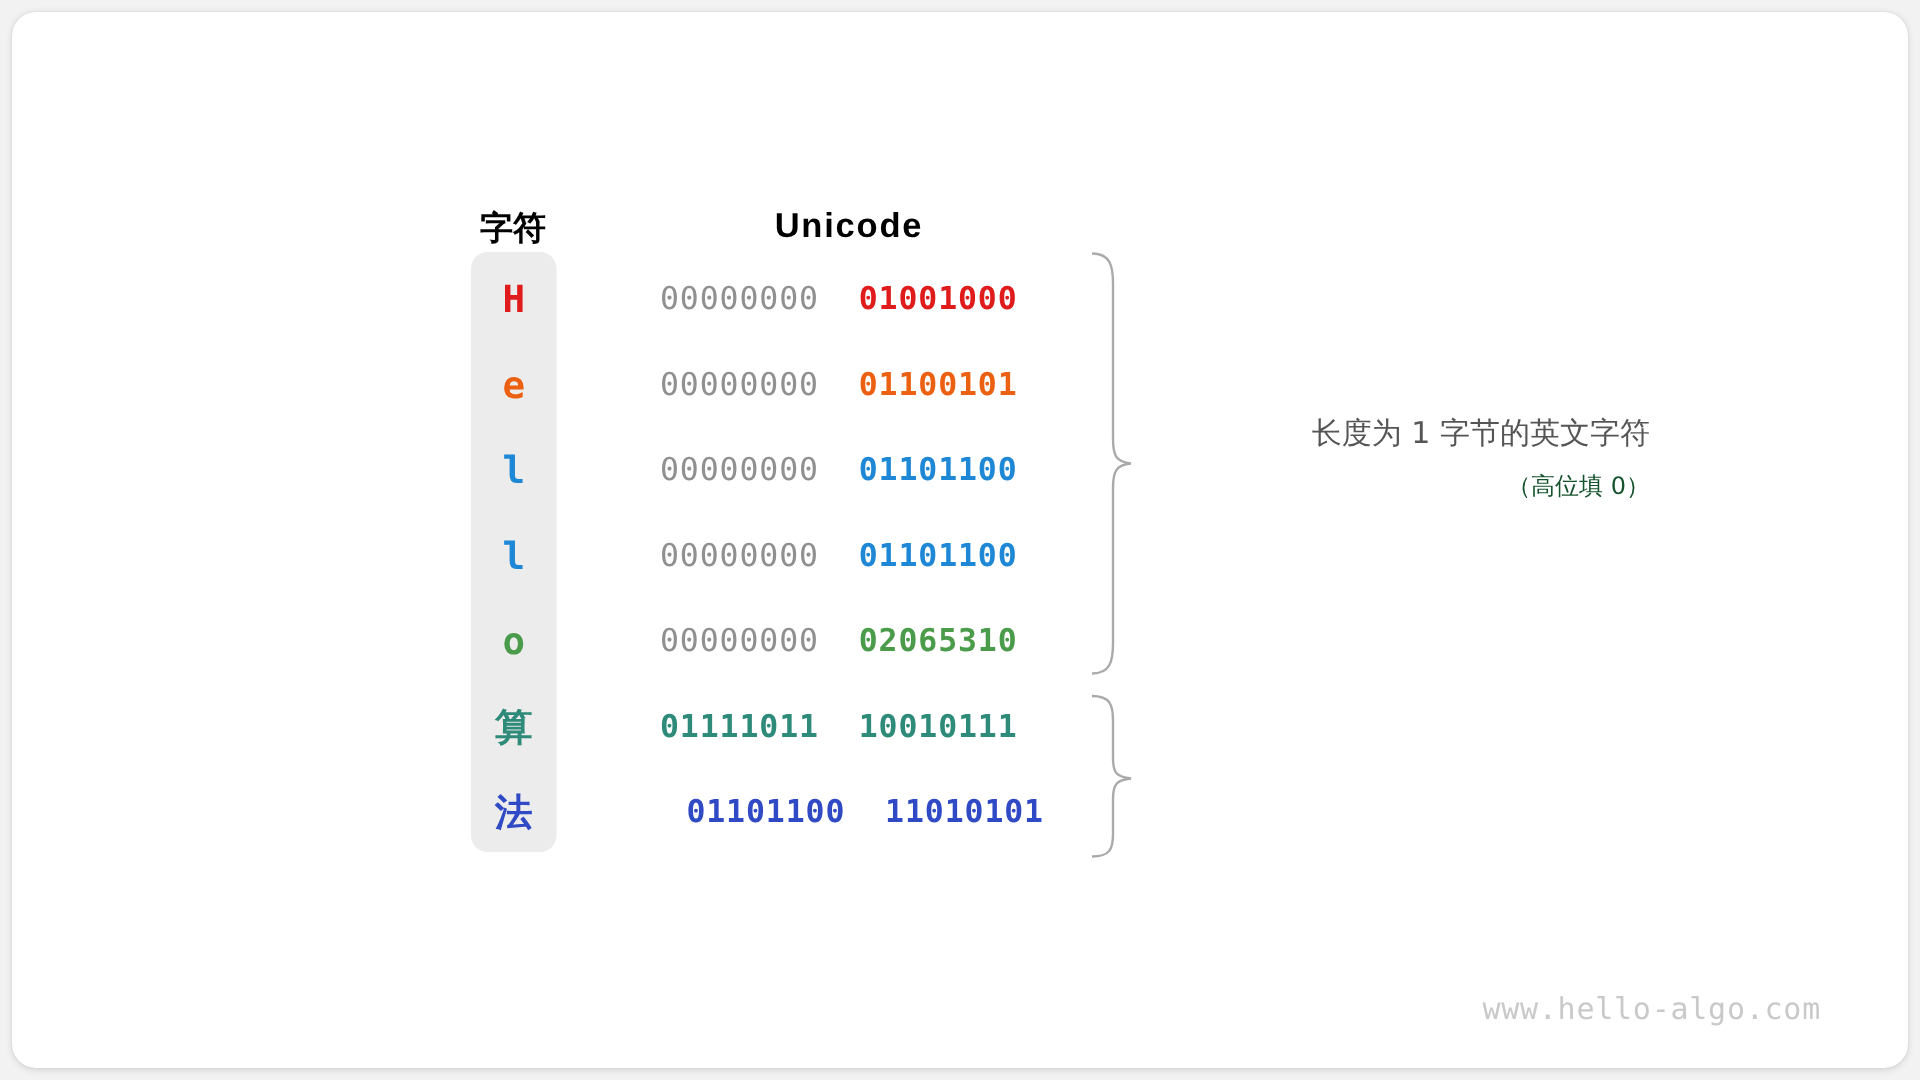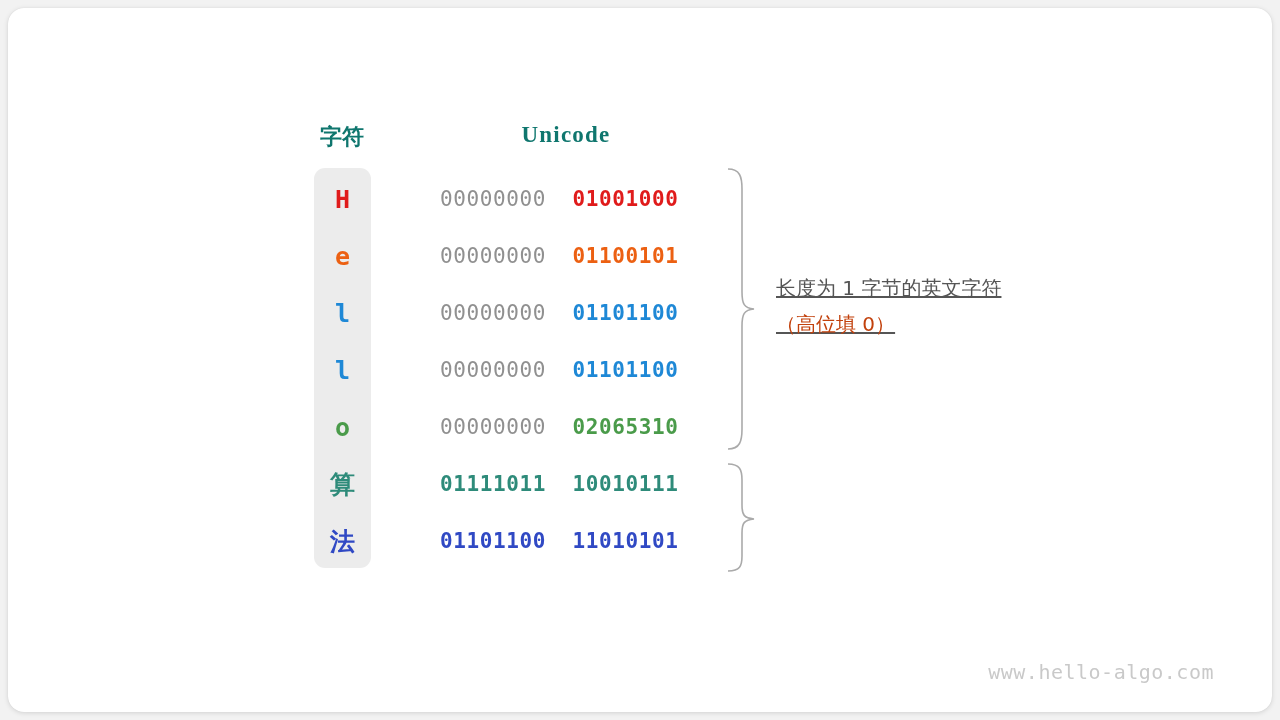--- a/index.html
+++ b/index.html
@@ -27,39 +27,40 @@
     height: 704px;
     background: #ffffff;
     border-radius: 16px;
     box-shadow: 0 1px 5px rgba(0,0,0,0.13), 0 0 1px rgba(0,0,0,0.10);
   }
 
   
   .col-header {
     position: absolute;
     font-weight: bold;
-    color: #0f766e;
+    color: #000000;
     white-space: nowrap;
+    margin-top: 15px;
   }
   #header-char {
     left: 306px;
     top: 114px;
     width: 56px;
     text-align: center;
     font-size: 22px;
     font-family: "Liberation Sans", "DejaVu Sans", sans-serif;
   }
   #header-unicode {
     left: 432px;
     top: 114px;
     width: 252px;
     text-align: center;
     font-size: 23px;
     letter-spacing: 1.2px;
-    font-family: Liberation Serif, serif;
+    font-family: Liberation Sans, sans-serif;
   }
 
   
   #char-column {
     position: absolute;
     left: 306px;
     top: 160px;
     width: 57px;
     height: 400px;
     background: #ececec;
@@ -104,35 +105,34 @@
     left: 706px;
     top: 150px;
     width: 60px;
     height: 425px;
   }
 
   
   .annotation {
     position: absolute;
     color: #555555;
-    text-align: left;
+    text-align: right;
     font-family: "DejaVu Sans", "Liberation Sans", sans-serif;
-    text-decoration: underline;
   }
   #annotation-1 {
     left: 768px;
     top: 262px;
     width: 324px;
     font-size: 20px;
     line-height: 36px;
   }
   #annotation-1 .line2 {
     display: block;
-    font-size: 20px;
-    color: #c2410c;
+    font-size: 16px;
+    color: #14532d;
   }
   #annotation-2 {
     left: 768px;
     top: 482px;
     width: 324px;
     font-size: 20px;
     line-height: 36px;
   }
 
   
@@ -168,21 +168,21 @@
         <div class="char-cell cjk" style="top: 505px; left: 306px; color: rgb(48, 73, 196);">法</div>
       </div>
 
     <div id="bits-rows">
         <div class="bits-row" style="top: 163px;"><span class="bits-hi">00000000</span><span>  </span><span class="bits-lo" style="color: rgb(224, 27, 27);">01001000</span></div>
         <div class="bits-row" style="top: 220px;"><span class="bits-hi">00000000</span><span>  </span><span class="bits-lo" style="color: rgb(236, 96, 18); text-align: right;">01100101</span></div>
         <div class="bits-row" style="top: 277px;"><span class="bits-hi">00000000</span><span>  </span><span class="bits-lo" style="color: rgb(30, 136, 214);">01101100</span></div>
         <div class="bits-row" style="top: 334px;"><span class="bits-hi">00000000</span><span>  </span><span class="bits-lo" style="color: rgb(30, 136, 214);">01101100</span></div>
         <div class="bits-row" style="top: 391px;"><span class="bits-hi">00000000</span><span>  </span><span class="bits-lo" style="color: rgb(74, 155, 74);">02065310</span></div>
         <div class="bits-row" style="top: 448px;"><span class="bits-hi strong" style="color: rgb(46, 139, 122);">01111011</span><span>  </span><span class="bits-lo" style="color: rgb(46, 139, 122);">10010111</span></div>
-        <div class="bits-row" style="top: 505px;"><span class="bits-hi strong" style="color: rgb(48, 73, 196);">01101100</span><span>  </span><span class="bits-lo" style="color: rgb(48, 73, 196);">11010101</span></div>
+        <div class="bits-row" style="top: 505px; text-align: right;"><span class="bits-hi strong" style="color: rgb(48, 73, 196);">01101100</span><span>  </span><span class="bits-lo" style="color: rgb(48, 73, 196);">11010101</span></div>
       </div>
 
     <div id="braces">
       <svg width="60" height="425" viewBox="0 0 60 425">
 
         <path d="M 14 11
                  C 26 11, 28 19, 28 31
                  L 28 134
                  C 28 146, 30 150, 40 151
                  C 30 152, 28 156, 28 168

